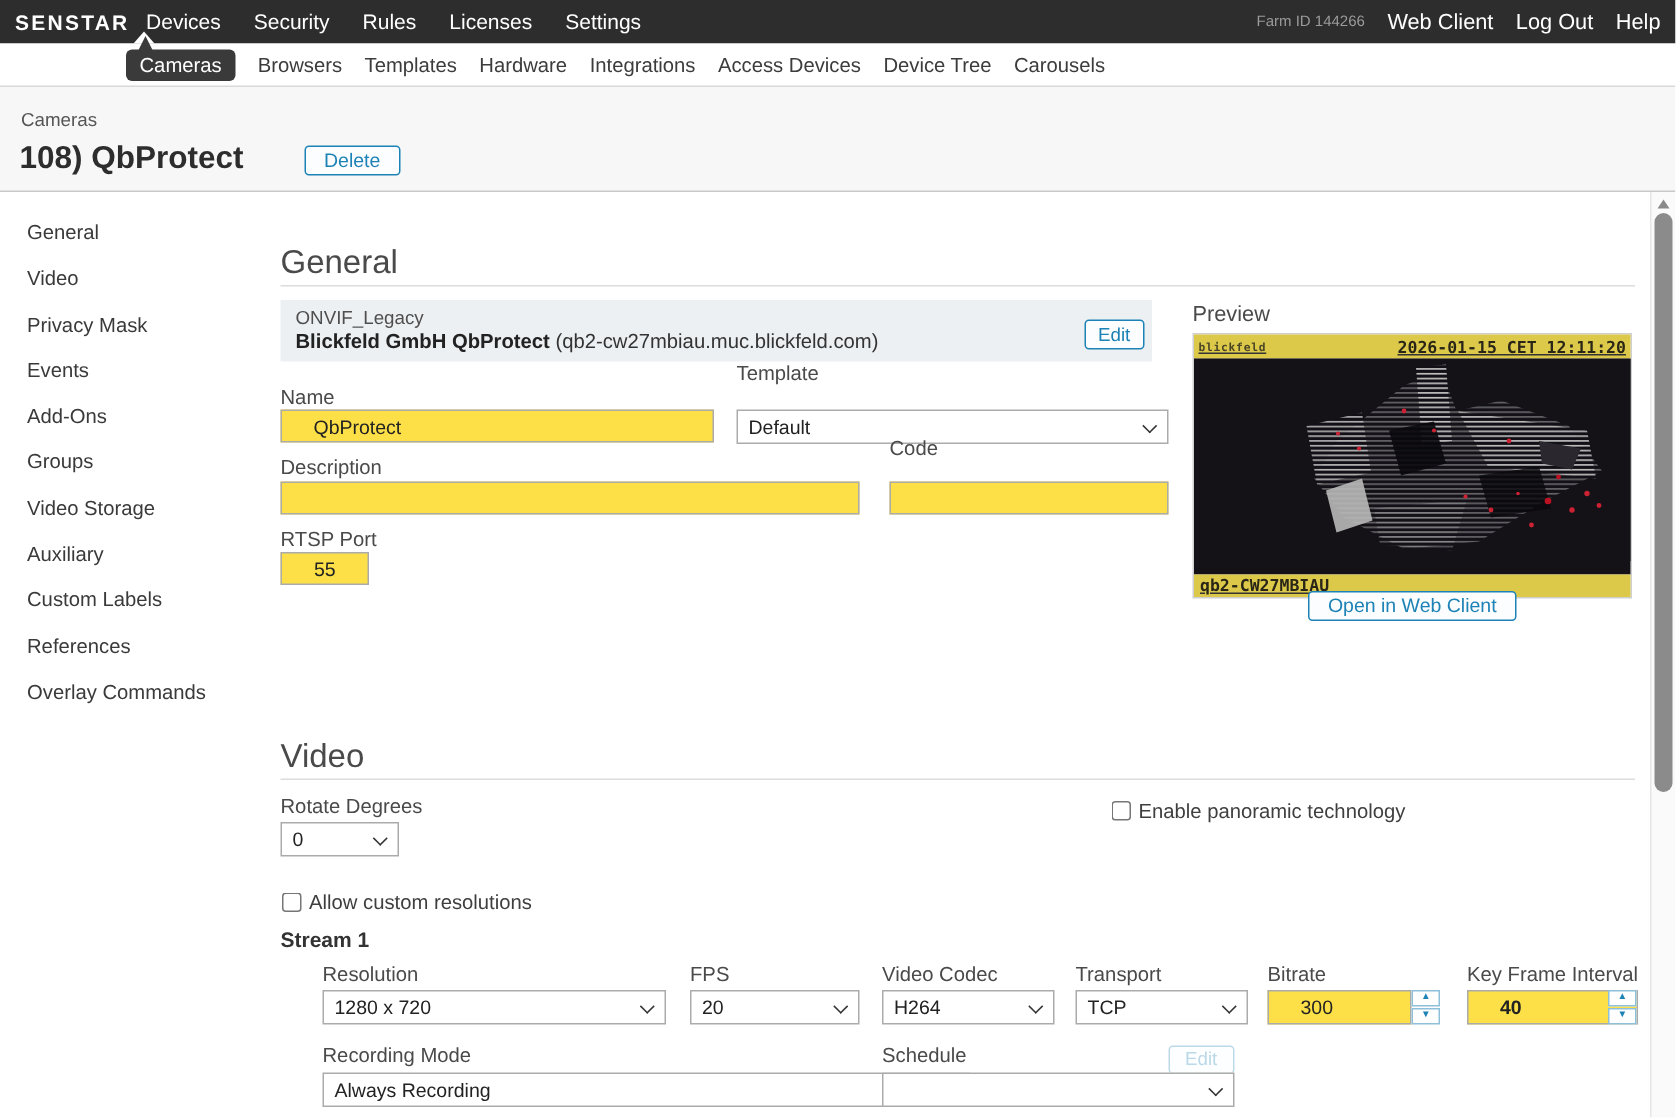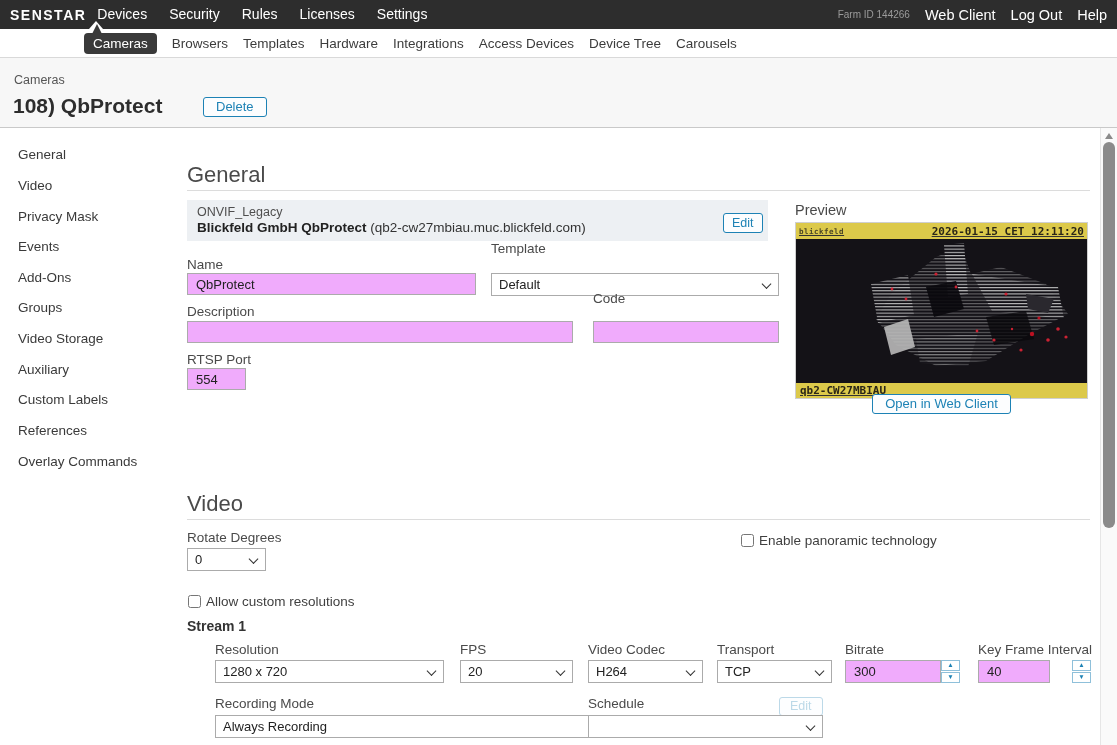--- a/index.html
+++ b/index.html
@@ -80,22 +80,22 @@
     background:#edf0f3;
   }
   .info-line1 { position:absolute; left:10px; top:5px; font-size:12.5px; color:#4e4e4e; }
   .info-line2 { position:absolute; left:10px; top:20px; font-size:13.5px; color:#333; }
   .info-line2 b { color:#222; }
   .info-box .btn-blue { position:absolute; left:536px; top:13px; }
 
   
   .fld-label { position:absolute; font-size:13.5px; color:#4a4a4a; }
   .txt {
-    position:absolute; height:22px; border:1px solid #ababab; background:#f0abfc;
-    font-size:13px; color:#222; padding:0 8px; font-family:"Liberation Sans",sans-serif;
+    position:absolute; height:22px; border:1px solid #ababab; background:#fde047;
+    font-size:13px; color:#222; padding:0 21px; font-family:"Liberation Sans",sans-serif;
   }
   .sel {
     position:absolute; height:23px; border:1px solid #ababab; background:#fff;
     font-size:13px; color:#222; display:flex; align-items:center; padding:0 20px 0 7px;
     cursor:pointer;
   }
   .chev {
     position:absolute; right:8px; top:50%; width:7px; height:7px;
     border-right:1.7px solid #333; border-bottom:1.7px solid #333;
     transform:translateY(-65%) rotate(45deg);
@@ -311,21 +311,21 @@
 </div>
 
 <div class="fld-label" style="left:845px;top:642px;">Bitrate</div>
 <input class="txt" style="left: 845px; top: 660px; width: 96px; height: 23px;" value="300">
 <div class="spin" style="left:941px;top:660px;">
   <span class="spin-btn">▲</span>
   <span class="spin-btn">▼</span>
 </div>
 
 <div class="fld-label" style="left:978px;top:642px;">Key Frame Interval</div>
-<input class="txt" style="left: 978px; top: 660px; width: 72px; height: 23px;" value="40">
+<input class="txt" style="left: 978px; top: 660px; width: 114px; height: 23px; font-weight: bold;" value="40">
 <div class="spin" style="left:1072px;top:660px;">
   <span class="spin-btn">▲</span>
   <span class="spin-btn">▼</span>
 </div>
 
 <div class="fld-label" style="left:215px;top:696px;">Recording Mode</div>
 <div class="sel" style="left:215px;top:715px;width:432px;">
   <span>Always Recording</span>
   <span class="chev"></span>
 </div>

